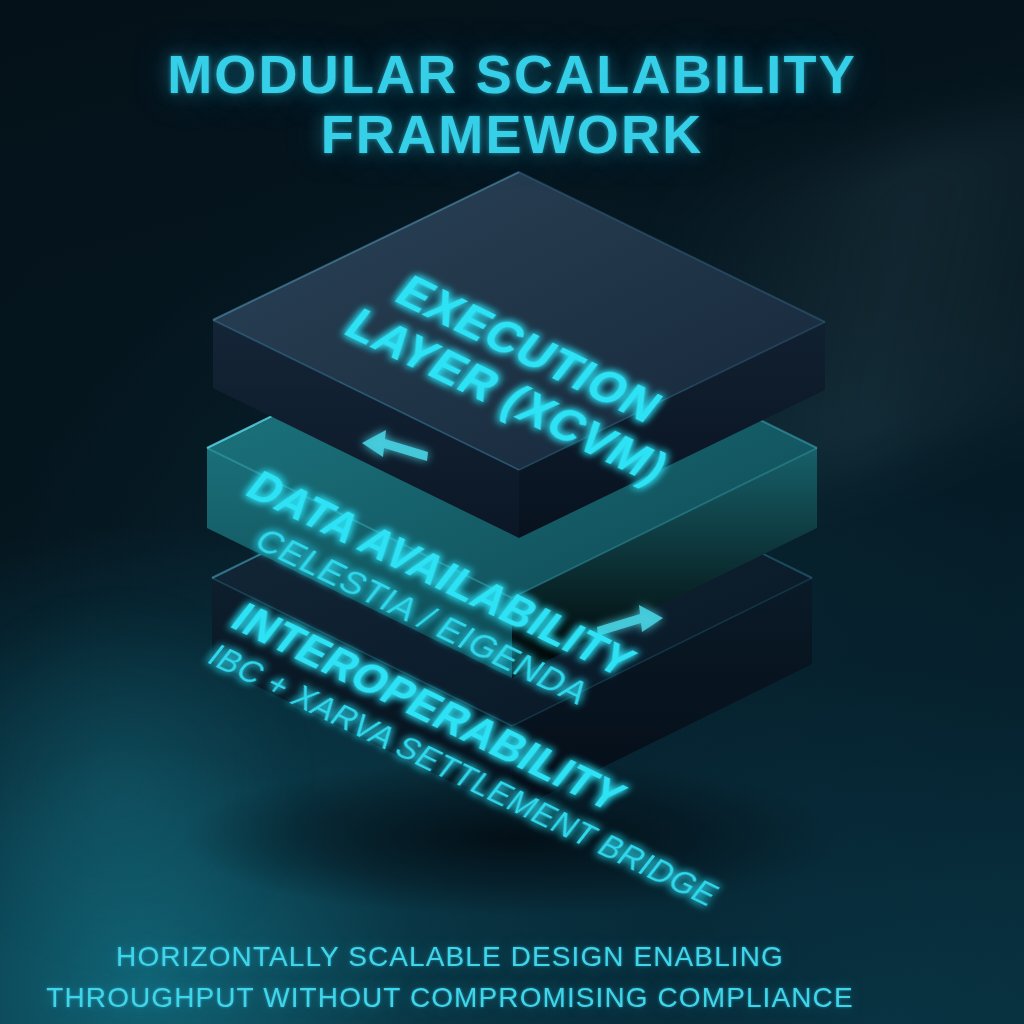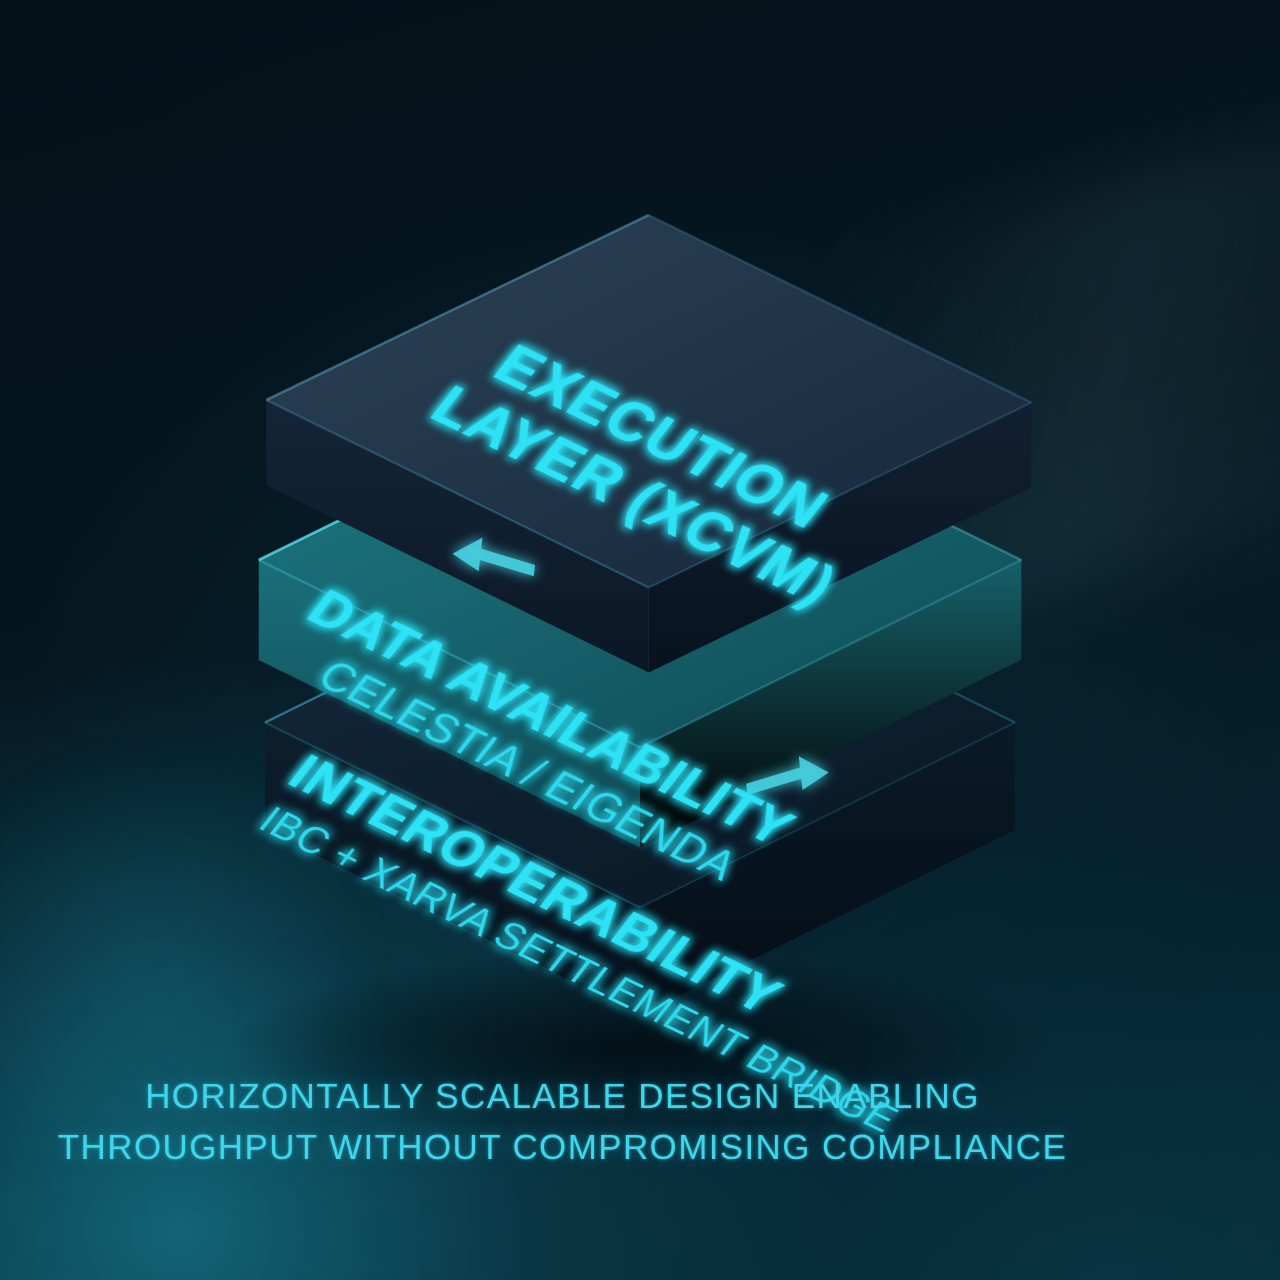--- a/index.html
+++ b/index.html
@@ -61,21 +61,21 @@
     text-shadow:
       0 0 4px rgba(60,215,240,0.55),
       0 0 18px rgba(45,190,220,0.40),
       0 0 42px rgba(35,150,190,0.30);
     white-space: pre-line;
   }
 
   
   #caption {
     position: absolute;
-    top: 856px;
+    top: 936px;
     left: 0;
     width: 900px;
     text-align: center;
     font-size: 28px;
     font-weight: 400;
     letter-spacing: 1.1px;
     line-height: 41px;
     color: #3fd5ea;
     text-shadow:
       0 0 3px rgba(60,215,240,0.5),
@@ -234,17 +234,19 @@
       <text class="slab-label" x="0" y="0" font-size="43" letter-spacing="0.5" filter="url(#fTextGlow)">DATA AVAILABILITY</text>
       <text class="slab-sub" x="40" y="43" font-size="35" letter-spacing="0.5" filter="url(#fTextGlow)">CELESTIA / EIGENDA</text>
     </g>
 
     <g transform="translate(228,626) rotate(26) skewX(-12)">
       <text class="slab-label" x="0" y="0" font-size="43" letter-spacing="0.5" filter="url(#fTextGlow)">INTEROPERABILITY</text>
       <text class="slab-sub" x="4" y="42" font-size="32" letter-spacing="0.5" filter="url(#fTextGlow)">IBC + XARVA SETTLEMENT BRIDGE</text>
     </g>
   </svg>
 
+  <div id="title">MODULAR SCALABILITY
+FRAMEWORK</div>
 
   <div id="caption">HORIZONTALLY SCALABLE DESIGN ENABLING
 THROUGHPUT WITHOUT COMPROMISING COMPLIANCE</div>
 
 </div>
 
 </body></html>

